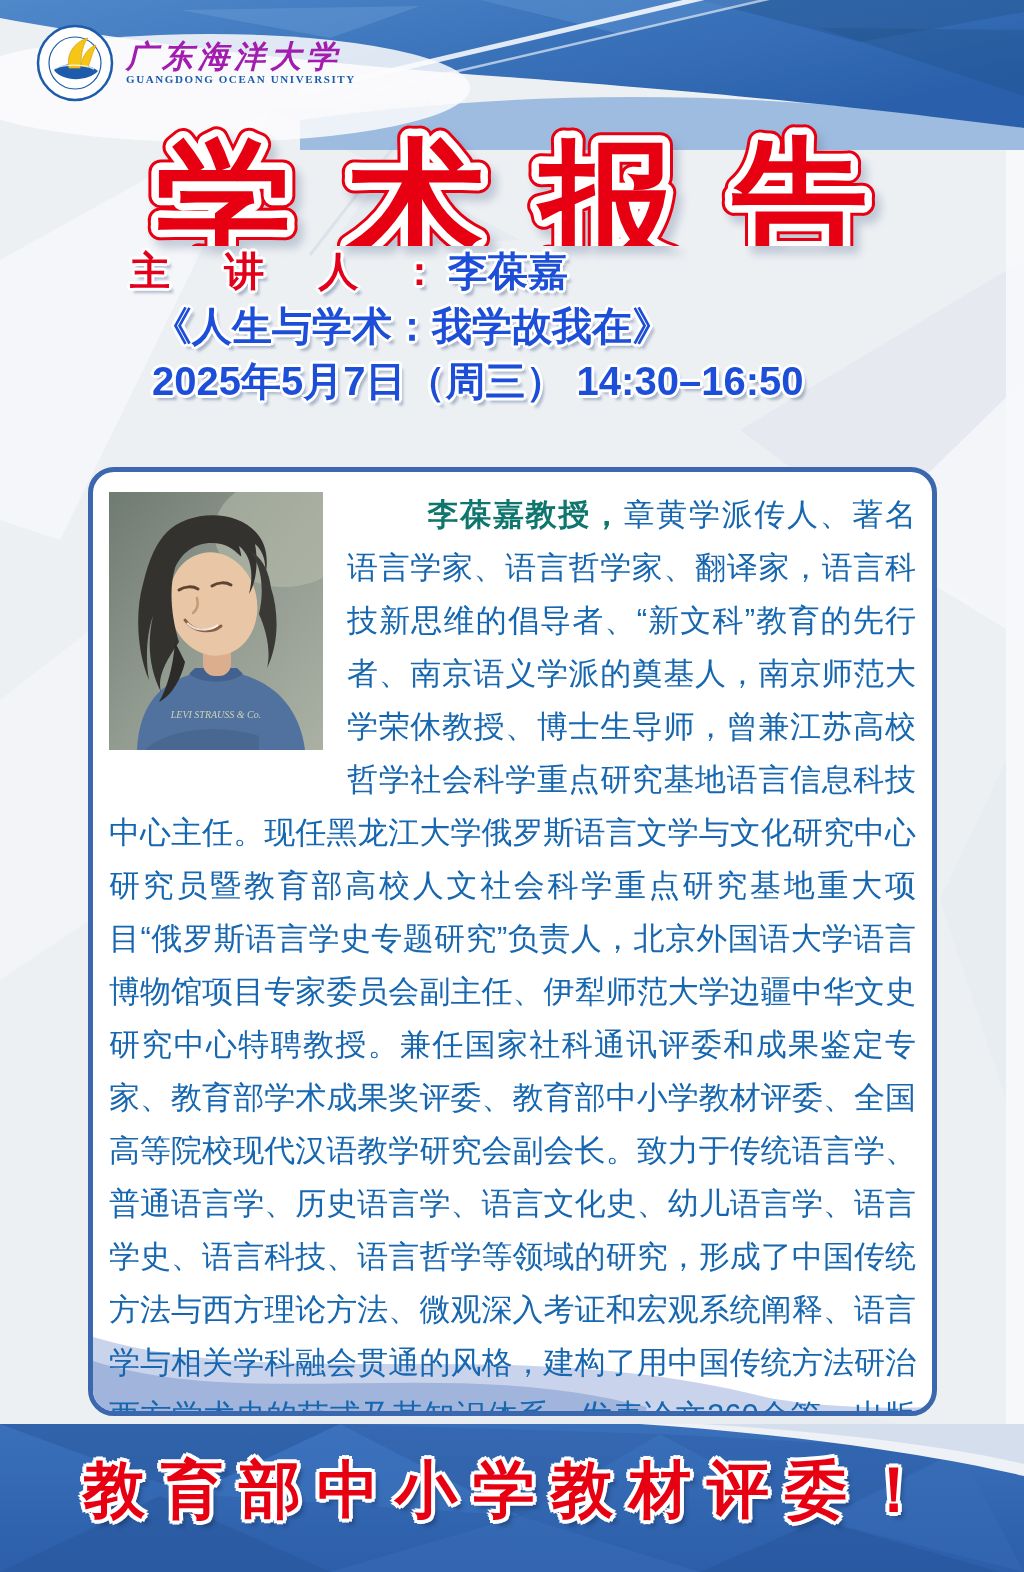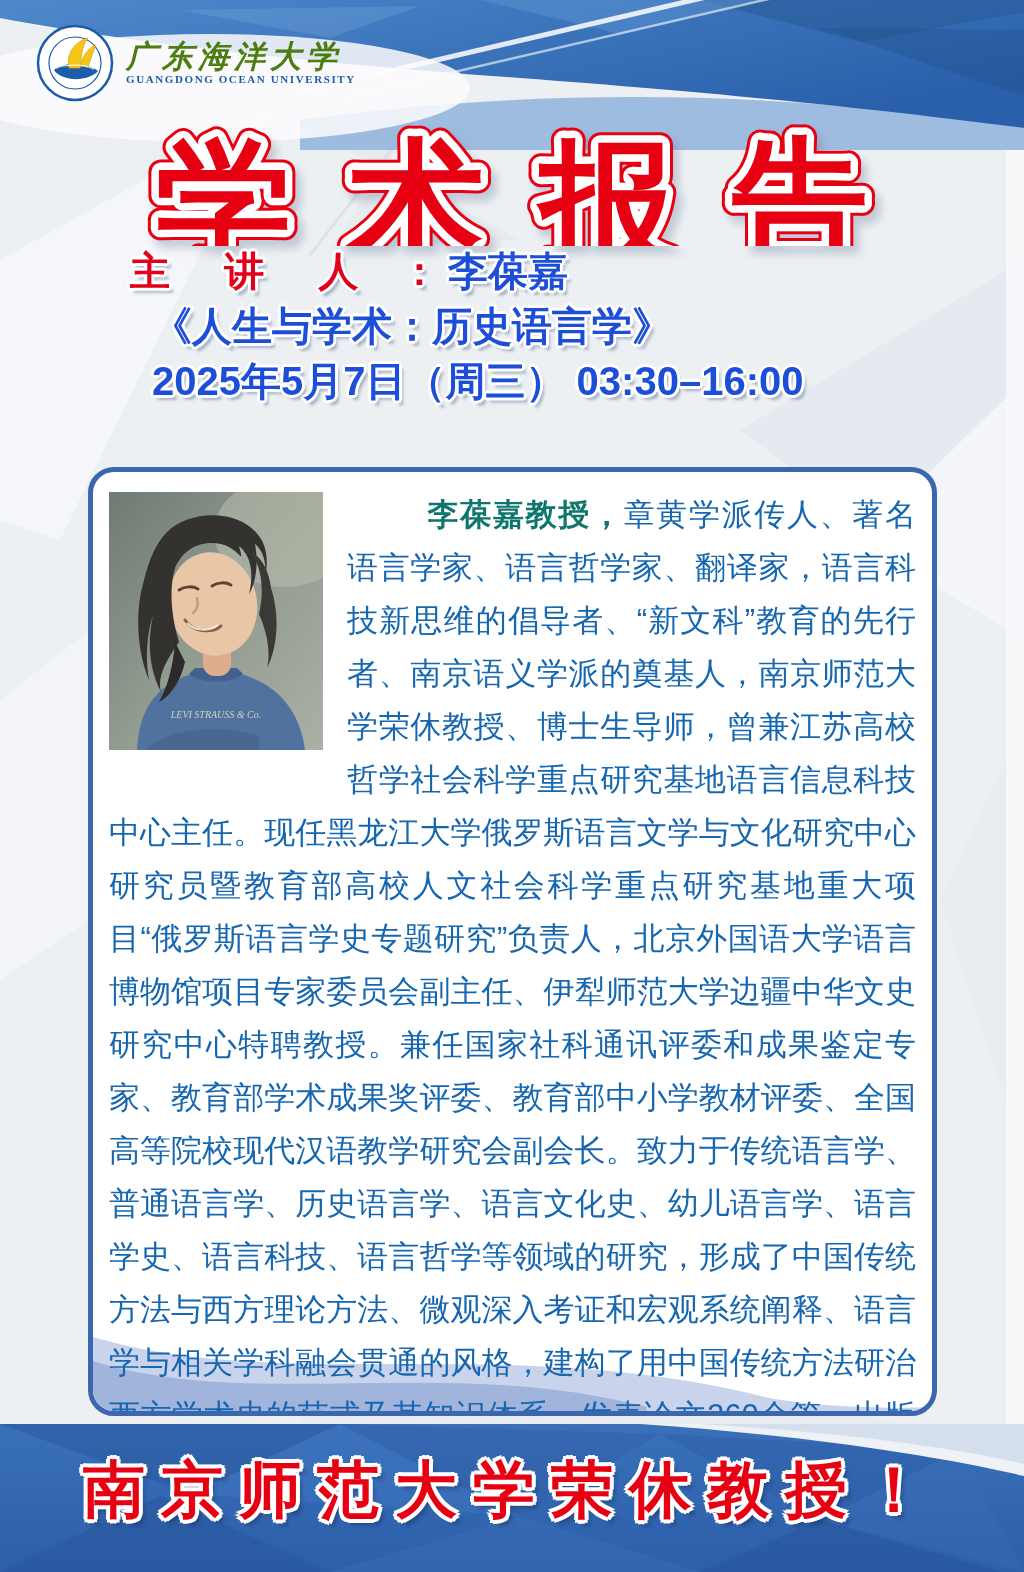--- a/index.html
+++ b/index.html
@@ -8,21 +8,21 @@
           background:#eef1f4;}
   .bg-svg{position:absolute;left:0;top:0;width:100%;height:100%;}
 
   
   .top-band{position:absolute;left:0;top:0;width:1024px;height:150px;}
 
   
   .logo{position:absolute;left:36px;top:24px;display:flex;align-items:center;gap:12px;}
   .logo-badge{width:78px;height:78px;}
   .logo-text{display:flex;flex-direction:column;line-height:1.05;}
-  .logo-zh{font-size:31px;font-weight:bold;color:#4d7c0f;letter-spacing:5px;
+  .logo-zh{font-size:31px;font-weight:bold;color:#a21caf;letter-spacing:5px;
            font-family:"Liberation Serif","DejaVu Serif",serif;font-style:italic;}
   .logo-en{font-size:11px;font-weight:bold;color:#1d5cab;letter-spacing:1.6px;
            font-family:"Liberation Serif","DejaVu Serif",serif;}
 
   
   .title-svg{position:absolute;left:0;top:96px;width:1024px;height:150px;
              filter:drop-shadow(6px 8px 4px rgba(110,130,160,.35));}
   .title-svg text{font-family:"Liberation Sans","DejaVu Sans",sans-serif;
                   font-weight:bold;font-size:136px;letter-spacing:56px;}
   .t-outer{fill:none;stroke:#e60012;stroke-width:21;stroke-linejoin:round;}
@@ -120,24 +120,24 @@
     <text class="t-mid" x="540" y="118" text-anchor="middle" dominant-baseline="middle">学术报告</text>
     <text class="t-fill" x="540" y="118" text-anchor="middle" dominant-baseline="middle">学术报告</text>
   </svg>
 
   <div class="details">
     <div class="detail-row">
       <span class="detail-label outlined">主讲人:</span>
       <span class="detail-value outlined">李葆嘉</span>
     </div>
     <div class="detail-row">
-      <span class="detail-value outlined">《人生与学术：历史语言学》</span>
-    </div>
-    <div class="detail-row">
-      <span class="detail-value outlined">2025年5月7日（周三） 03:30–16:00</span>
+      <span class="detail-value outlined">《人生与学术：我学故我在》</span>
+    </div>
+    <div class="detail-row">
+      <span class="detail-value outlined">2025年5月7日（周三） 14:30–16:50</span>
     </div>
     <div class="detail-row">
     </div>
   </div>
 
   <div class="content-box">
 
     <svg class="box-wave" viewBox="0 0 849 96" preserveAspectRatio="none">
       <path d="M0,22 C190,78 420,18 680,82 C730,92 800,94 849,92 L849,96 L0,96 Z" fill="#c3cee9" opacity="0.9"></path>
       <path d="M0,46 C160,96 360,40 560,92 L560,96 L0,96 Z" fill="#9fb2da" opacity="0.95"></path>
@@ -188,16 +188,16 @@
       <polygon points="190,70 340,0 520,92" fill="#3d74c0" opacity="0.5"></polygon>
       <polygon points="340,0 520,92 660,10" fill="#305fa6" opacity="0.45"></polygon>
       <polygon points="0,148 160,72 330,148" fill="#27559a" opacity="0.5"></polygon>
       <polygon points="330,148 520,92 700,148" fill="#3b6fb9" opacity="0.45"></polygon>
       <polygon points="660,10 820,96 960,26" fill="#2d5ea8" opacity="0.5"></polygon>
       <polygon points="700,148 820,96 1000,148" fill="#25549a" opacity="0.5"></polygon>
       <polygon points="820,96 960,26 1024,148" fill="#3a6db6" opacity="0.4"></polygon>
       <path d="M640,0 C790,10 930,30 1024,52 L1024,0 Z" fill="#eef1f5"></path>
       <path d="M700,0 C840,8 960,24 1024,40 L1024,0 Z" fill="#c9d5e8" opacity="0.7"></path>
     </svg>
-    <div class="footer-text">南京师范大学荣休教授！</div>
+    <div class="footer-text">教育部中小学教材评委！</div>
   </div>
 
 </div>
 
 </body></html>

